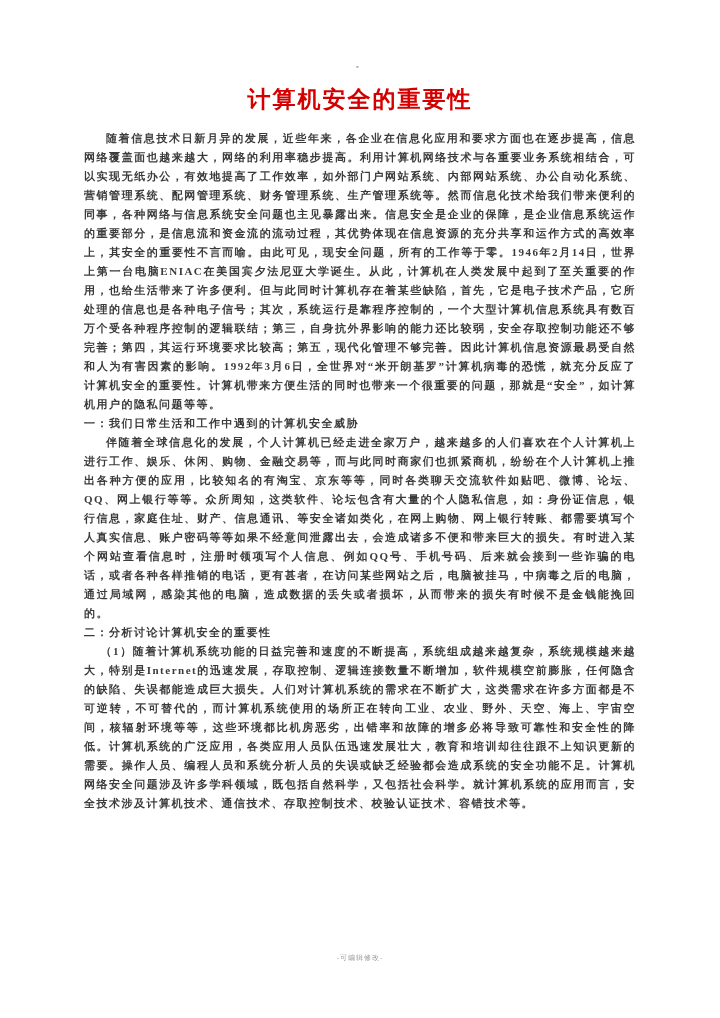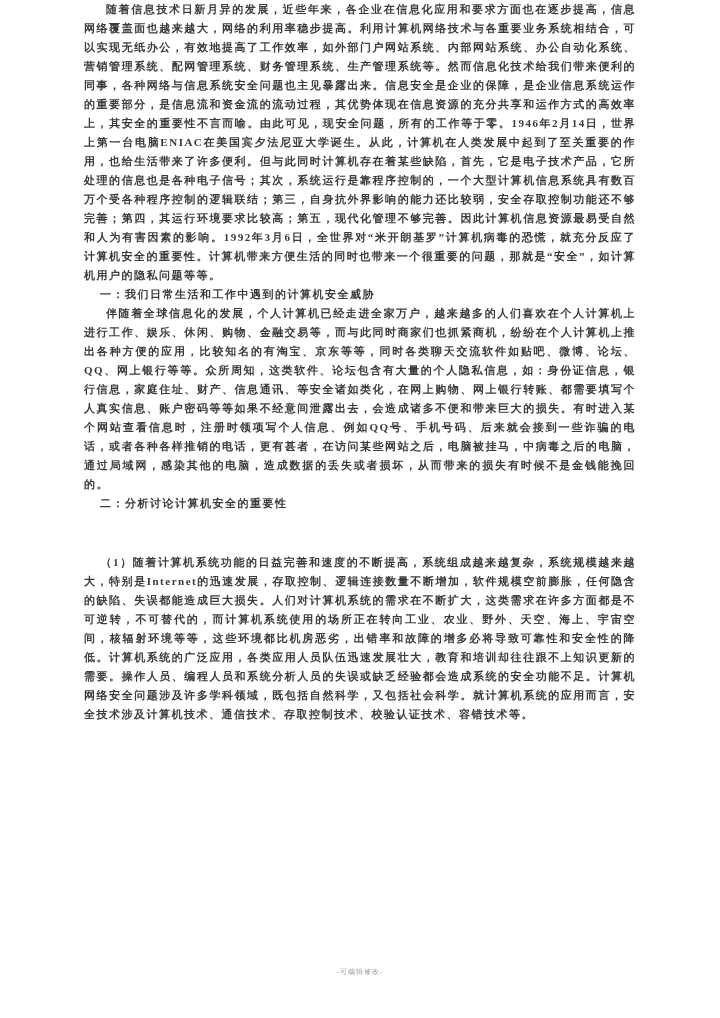--- a/index.html
+++ b/index.html
@@ -39,44 +39,43 @@
     text-align: justify;
     letter-spacing: 1.5px;
     font-weight: bold;
   }
   .para {
     margin: 0;
     text-indent: 2em;
   }
   .para.heading {
     text-indent: 0;
-    margin-left: 16px;
   }
   .para.numbered {
     text-indent: 1.5em;
-    margin-top: 40px;
   }
   .footer-note {
     position: absolute;
-    bottom: 41px;
+    bottom: 55px;
     left: 0;
     width: 100%;
     text-align: center;
     font-size: 7px;
     color: #9a9a9a;
     letter-spacing: 1px;
   }
 </style>
 </head>
 <body>
 
 <div class="page">
 
   <div class="top-mark">。</div>
 
+  <h1 class="doc-title" style="color: rgb(212, 0, 0);">计算机安全的重要性</h1>
 
   <div class="doc-body">
     <p class="para">随着信息技术日新月异的发展，近些年来，各企业在信息化应用和要求方面也在逐步提高，信息网络覆盖面也越来越大，网络的利用率稳步提高。利用计算机网络技术与各重要业务系统相结合，可以实现无纸办公，有效地提高了工作效率，如外部门户网站系统、内部网站系统、办公自动化系统、营销管理系统、配网管理系统、财务管理系统、生产管理系统等。然而信息化技术给我们带来便利的同事，各种网络与信息系统安全问题也主见暴露出来。信息安全是企业的保障，是企业信息系统运作的重要部分，是信息流和资金流的流动过程，其优势体现在信息资源的充分共享和运作方式的高效率上，其安全的重要性不言而喻。由此可见，现安全问题，所有的工作等于零。1946年2月14日，世界上第一台电脑ENIAC在美国宾夕法尼亚大学诞生。从此，计算机在人类发展中起到了至关重要的作用，也给生活带来了许多便利。但与此同时计算机存在着某些缺陷，首先，它是电子技术产品，它所处理的信息也是各种电子信号；其次，系统运行是靠程序控制的，一个大型计算机信息系统具有数百万个受各种程序控制的逻辑联结；第三，自身抗外界影响的能力还比较弱，安全存取控制功能还不够完善；第四，其运行环境要求比较高；第五，现代化管理不够完善。因此计算机信息资源最易受自然和人为有害因素的影响。1992年3月6日，全世界对“米开朗基罗”计算机病毒的恐慌，就充分反应了计算机安全的重要性。计算机带来方便生活的同时也带来一个很重要的问题，那就是“安全”，如计算机用户的隐私问题等等。</p>
     <p class="para heading">一：我们日常生活和工作中遇到的计算机安全威胁</p>
     <p class="para">伴随着全球信息化的发展，个人计算机已经走进全家万户，越来越多的人们喜欢在个人计算机上进行工作、娱乐、休闲、购物、金融交易等，而与此同时商家们也抓紧商机，纷纷在个人计算机上推出各种方便的应用，比较知名的有淘宝、京东等等，同时各类聊天交流软件如贴吧、微博、论坛、QQ、网上银行等等。众所周知，这类软件、论坛包含有大量的个人隐私信息，如：身份证信息，银行信息，家庭住址、财产、信息通讯、等安全诸如类化，在网上购物、网上银行转账、都需要填写个人真实信息、账户密码等等如果不经意间泄露出去，会造成诸多不便和带来巨大的损失。有时进入某个网站查看信息时，注册时领项写个人信息、例如QQ号、手机号码、后来就会接到一些诈骗的电话，或者各种各样推销的电话，更有甚者，在访问某些网站之后，电脑被挂马，中病毒之后的电脑，通过局域网，感染其他的电脑，造成数据的丢失或者损坏，从而带来的损失有时候不是金钱能挽回的。</p>
     <p class="para heading">二：分析讨论计算机安全的重要性</p>
     <p class="para numbered">（1）随着计算机系统功能的日益完善和速度的不断提高，系统组成越来越复杂，系统规模越来越大，特别是Internet的迅速发展，存取控制、逻辑连接数量不断增加，软件规模空前膨胀，任何隐含的缺陷、失误都能造成巨大损失。人们对计算机系统的需求在不断扩大，这类需求在许多方面都是不可逆转，不可替代的，而计算机系统使用的场所正在转向工业、农业、野外、天空、海上、宇宙空间，核辐射环境等等，这些环境都比机房恶劣，出错率和故障的增多必将导致可靠性和安全性的降低。计算机系统的广泛应用，各类应用人员队伍迅速发展壮大，教育和培训却往往跟不上知识更新的需要。操作人员、编程人员和系统分析人员的失误或缺乏经验都会造成系统的安全功能不足。计算机网络安全问题涉及许多学科领域，既包括自然科学，又包括社会科学。就计算机系统的应用而言，安全技术涉及计算机技术、通信技术、存取控制技术、校验认证技术、容错技术等。</p>
   </div>
 
   <div class="footer-note">-可编辑修改-</div>

